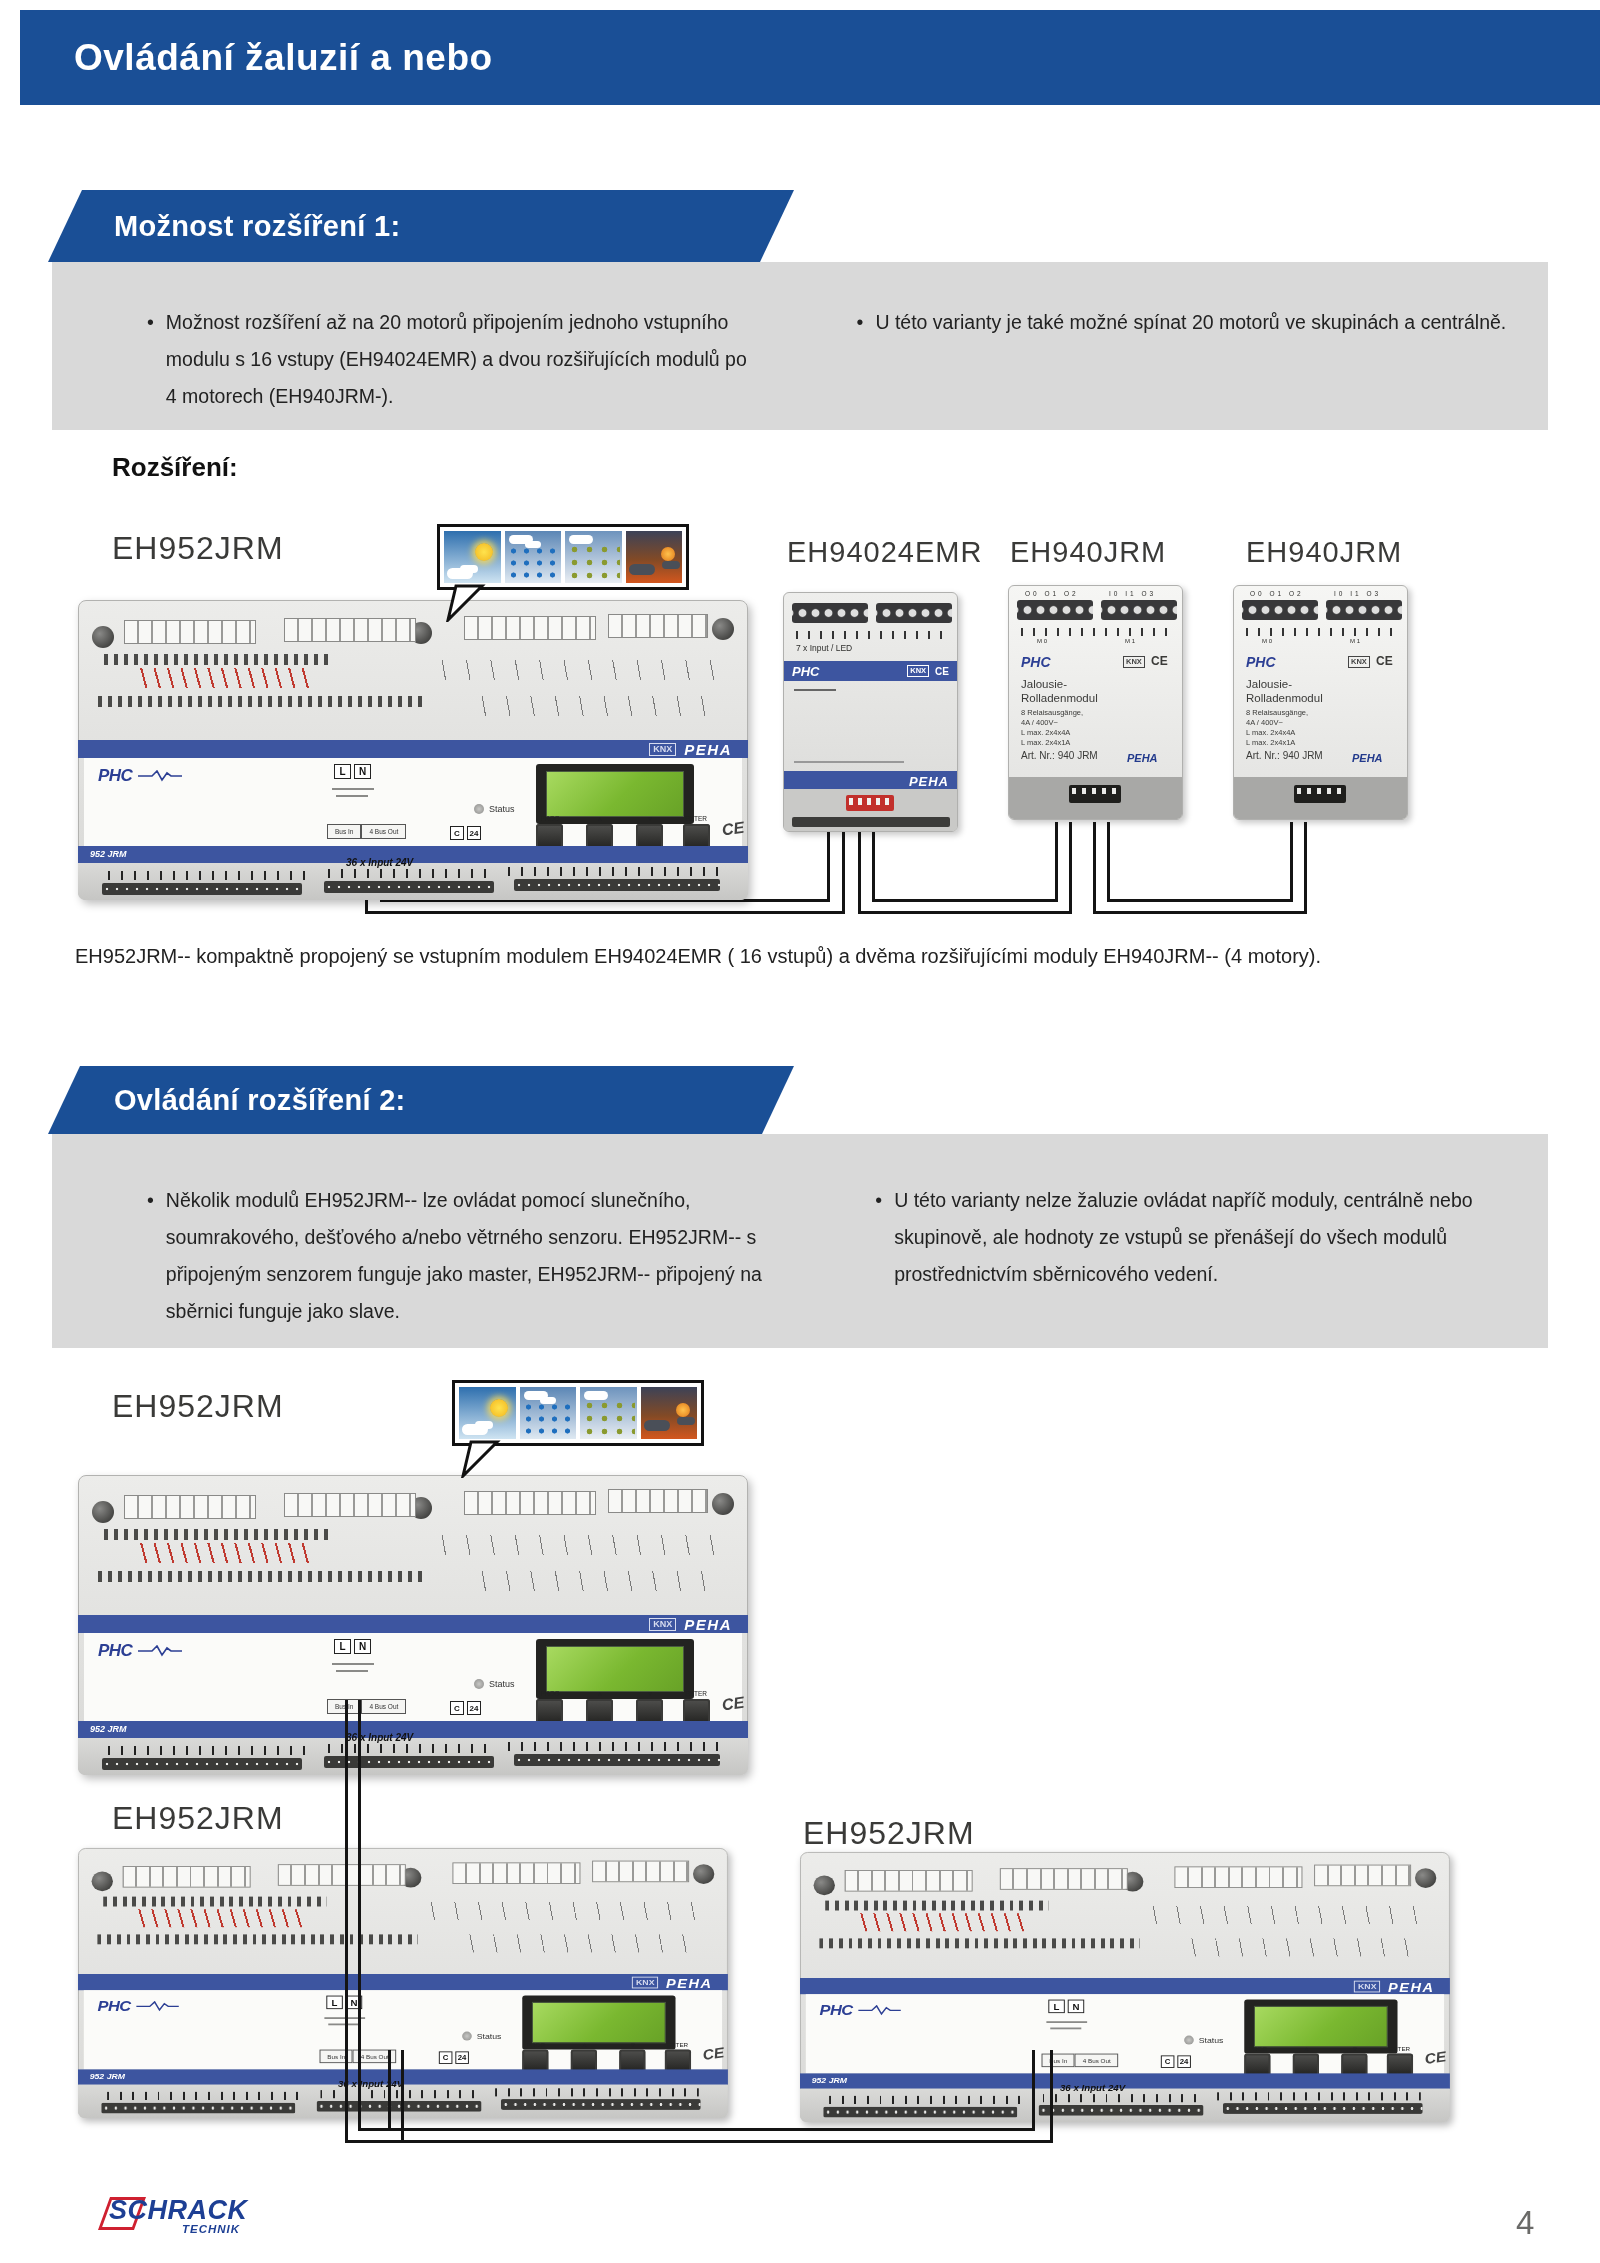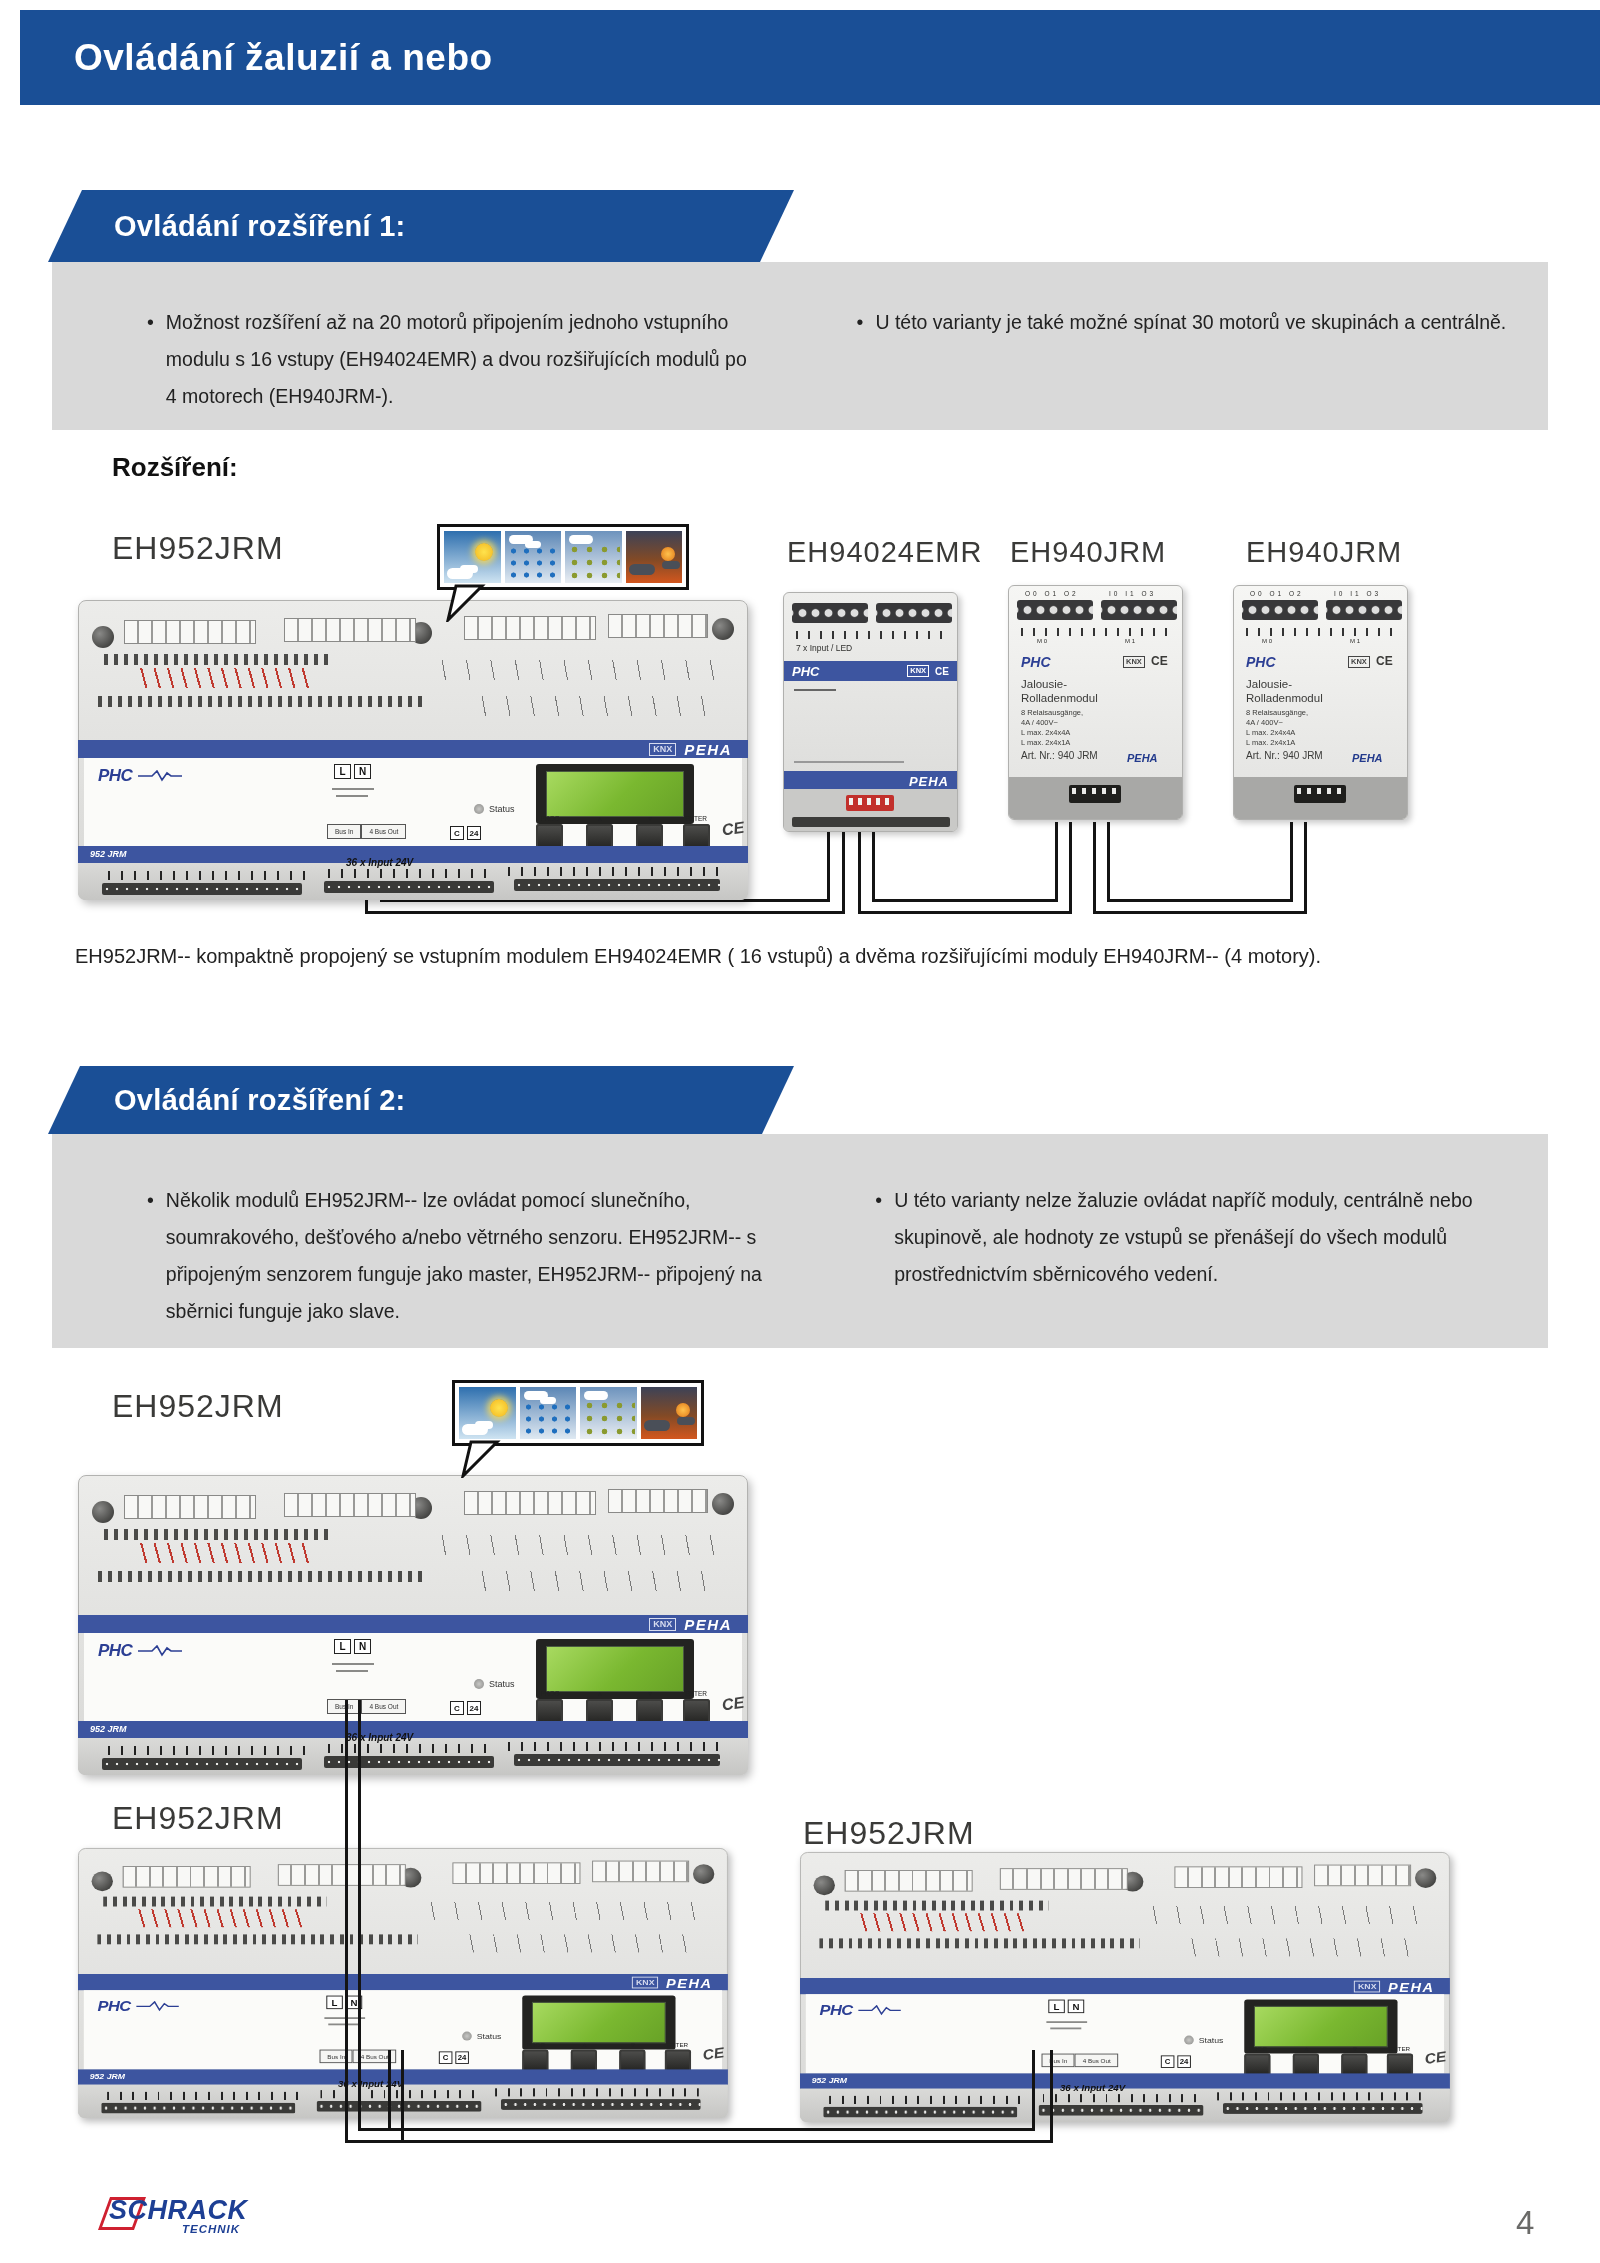--- a/index.html
+++ b/index.html
@@ -138,31 +138,31 @@
   .pagenum{position:absolute;left:1516px;top:2204px;font-size:33px;color:#6a6a68}
 </style>
 </head>
 <body>
 
 <header class="page-header">
   <h1>Ovládání žaluzií a nebo</h1>
 </header>
 
 <div class="banner" style="top:190px;height:72px;clip-path:polygon(34px 0,746px 0,712px 72px,0 72px)">
-  <span>Ovládání rozšíření 1:</span>
+  <span>Možnost rozšíření 1:</span>
 </div>
 
 <div class="graybox" style="top:262px;height:168px;padding:42px 0 0 95px">
   <div class="gb-col" style="width:640px">
     <span class="gb-bullet">•</span>
     <p>Možnost rozšíření až na 20 motorů připojením jednoho vstupního modulu s 16 vstupy (EH94024EMR) a dvou rozšiřujících modulů po 4 motorech (EH940JRM-).</p>
   </div>
   <div class="gb-col" style="width:720px;margin-left:95px">
     <span class="gb-bullet">•</span>
-    <p>U této varianty je také možné spínat 30 motorů ve skupinách a centrálně.</p>
+    <p>U této varianty je také možné spínat 20 motorů ve skupinách a centrálně.</p>
   </div>
 </div>
 
 <div class="subheading">Rozšíření:</div>
 
 <div class="prod-label" style="left:112px;top:530px">EH952JRM</div>
 <div class="prod-label sm" style="left:787px;top:536px">EH94024EMR</div>
 <div class="prod-label sm" style="left:1010px;top:536px">EH940JRM</div>
 <div class="prod-label sm" style="left:1246px;top:536px">EH940JRM</div>
 

